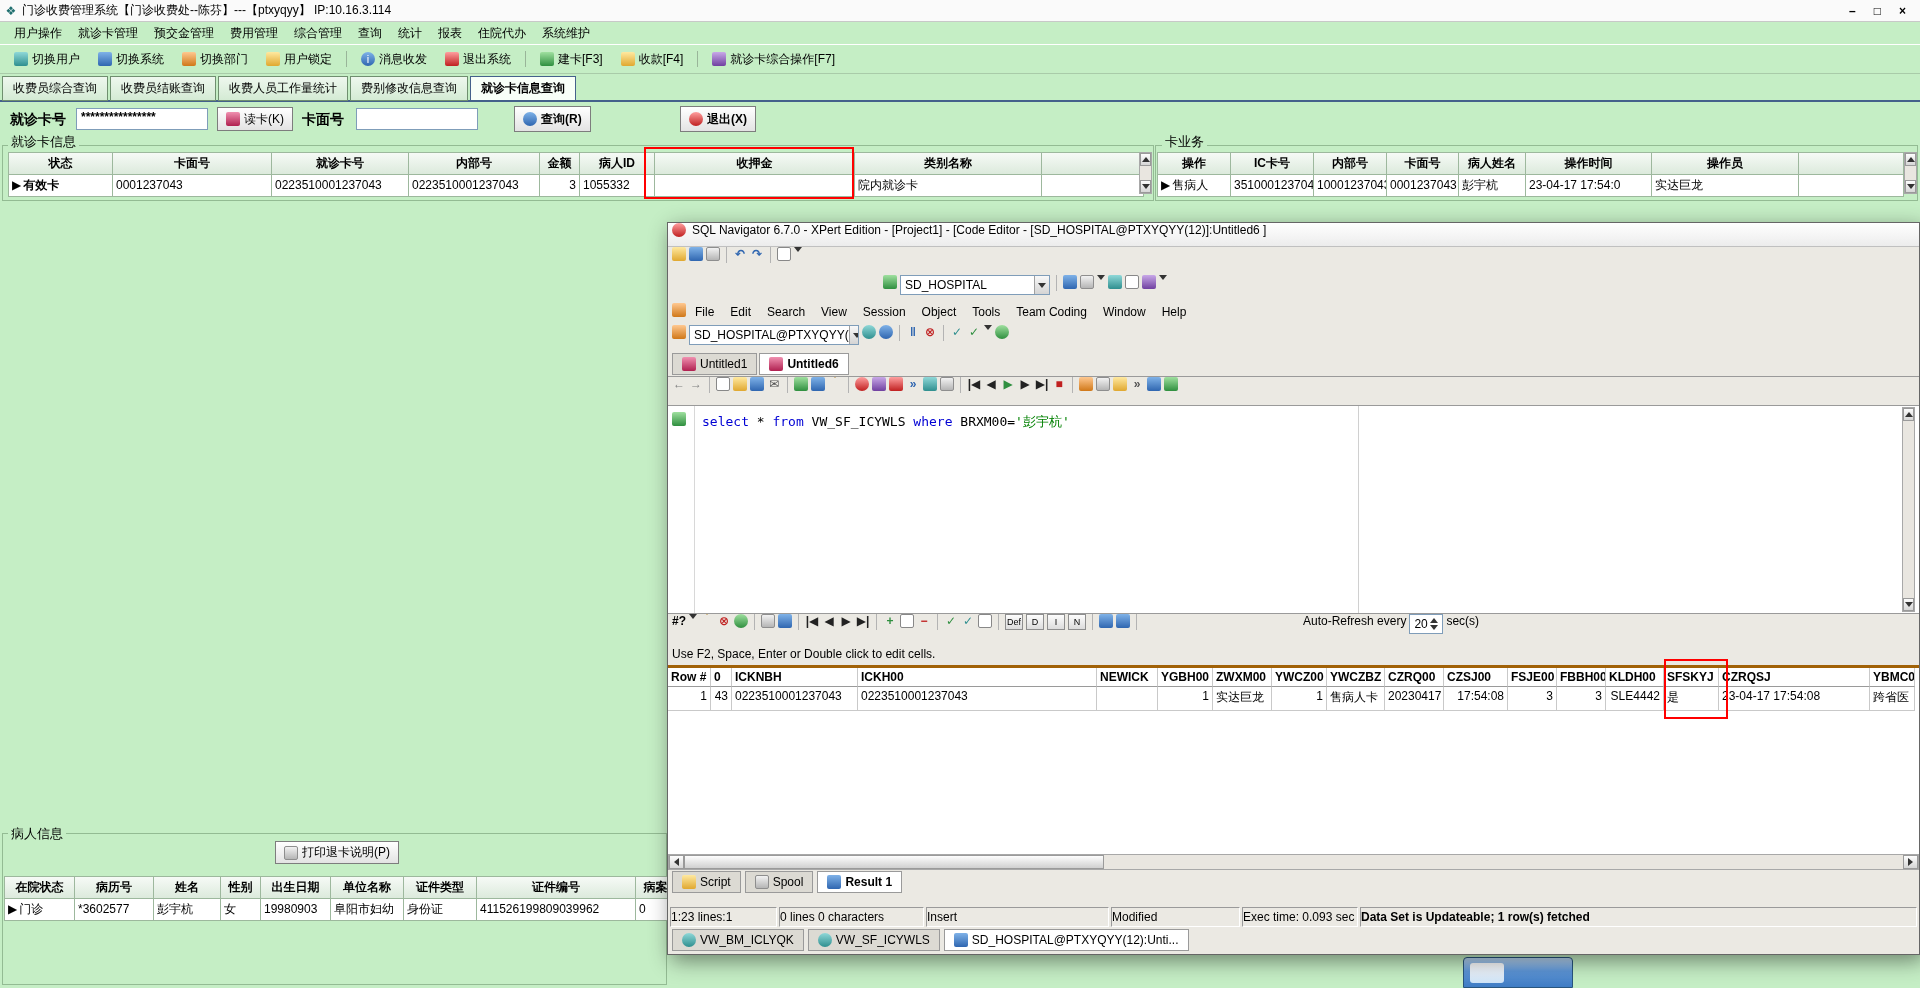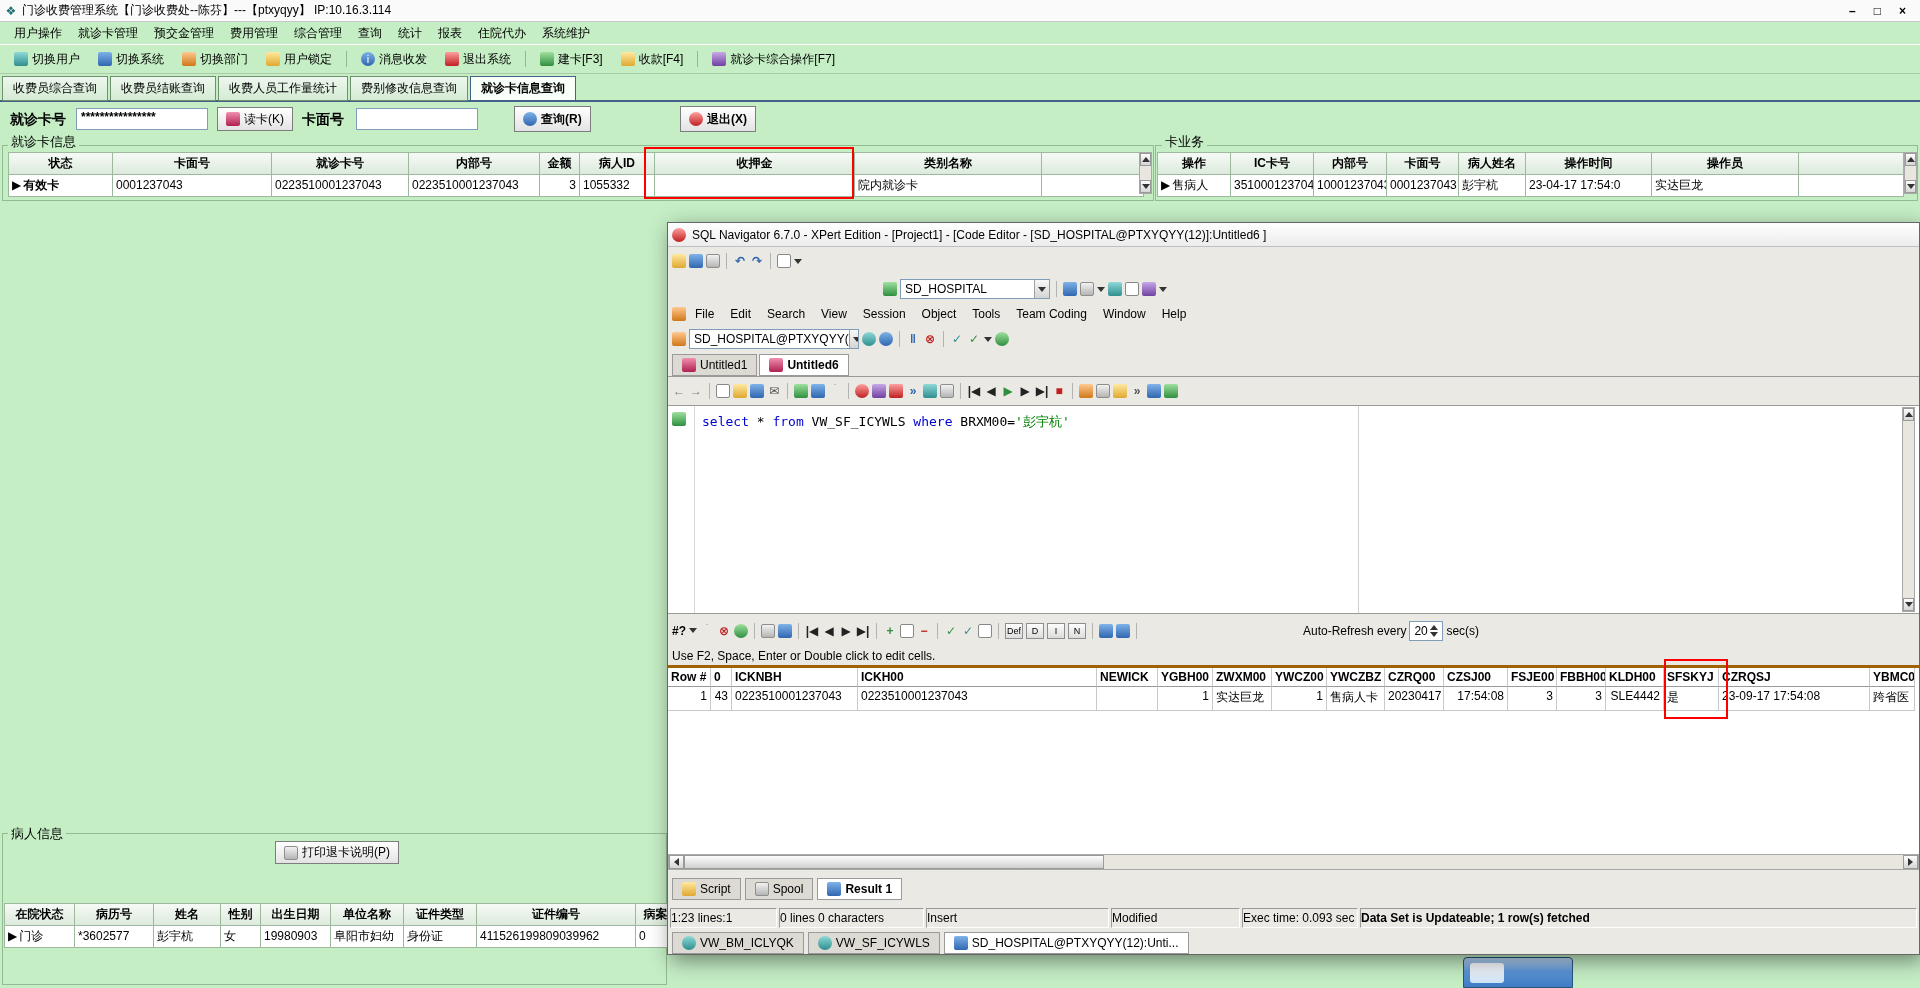--- a/index.html
+++ b/index.html
@@ -40,21 +40,21 @@
 .sb{position:absolute;background:#e9e6e0;border:1px solid #a8a8a8;display:flex;flex-direction:column;justify-content:space-between;align-items:center;width:13px}
 .sbh{flex-direction:row;height:16px}
 .sbtn{width:11px;height:13px;background:linear-gradient(#fdfdfd,#d6d6d6);border:1px solid #9a9a9a;display:flex;align-items:center;justify-content:center;flex:none}
 .sbh .sbtn{width:15px;height:14px}
 .tri-d{width:0;height:0;border-left:4px solid transparent;border-right:4px solid transparent;border-top:5px solid #333}
 .tri-u{width:0;height:0;border-left:4px solid transparent;border-right:4px solid transparent;border-bottom:5px solid #333}
 .tri-l{width:0;height:0;border-top:4px solid transparent;border-bottom:4px solid transparent;border-right:5px solid #333}
 .tri-r{width:0;height:0;border-top:4px solid transparent;border-bottom:4px solid transparent;border-left:5px solid #333}
 
 #sqlwin{position:absolute;left:667px;top:222px;width:1253px;height:733px;background:#ebe9e3;border:1px solid #666;box-shadow:4px 6px 20px rgba(0,0,0,.45);z-index:50}
-#sqlwin .bar{position:absolute;left:0;right:0;display:flex;align-items:center;padding:0 4px}
+#sqlwin .bar{position:absolute;left:0;right:0;display:flex;align-items:flex-start;padding:0 4px}
 .combo{display:inline-flex;align-items:center;background:#fff;border:1px solid #7f9db9;height:20px;padding-left:4px;white-space:nowrap;overflow:hidden}
 .combo .dd{width:15px;height:18px;margin-left:auto;background:linear-gradient(#f8f8f8,#d4d4d4);border-left:1px solid #a0a0a0;display:flex;align-items:center;justify-content:center;flex:none}
 .stab{display:inline-flex;align-items:center;gap:4px;padding:2px 9px;border:1px solid #9a9a9a;background:#dcdad3;height:22px;white-space:nowrap;margin-right:2px}
 .stab.active{background:#fff;font-weight:bold}
 .seg{height:20px;border:1px solid;border-color:#9a9a9a #fff #fff #9a9a9a;padding:2px 0;white-space:nowrap;overflow:hidden;flex:none;background:#ebe9e3}
 .code{font-family:"DejaVu Sans Mono","Liberation Mono",monospace;font-size:13px;white-space:pre}
 .kw{color:#0000d4}
 .str{color:#008000}
 .gtr{display:flex}
 .gth,.gtd{flex:none;border-right:1px solid #c9c9c9;border-bottom:1px solid #c9c9c9;padding:2px 3px;white-space:nowrap;overflow:hidden;background:#fff;font-size:12px}
@@ -233,21 +233,21 @@
       </span>
   </div>
 
   <div class="groupframe" style="left:2px;top:833px;width:665px;height:152px"></div>
   <span class="grouplabel" style="left:8px;top:825px">病人信息</span>
   <span class="abs btn" style="left:275px;top:841px;height:23px">
       <span class="ic c-gray"></span>
       <span>打印退卡说明(P)</span>
     </span>
 
-  <div class="apptable" style="left:4px;top:903px;width:671px">
+  <div class="apptable" style="left:4px;top:876px;width:671px">
     <div class="tr">
       <div class="th" style="width:70px">在院状态</div>
       <div class="th" style="width:79px">病历号</div>
       <div class="th" style="width:67px">姓名</div>
       <div class="th" style="width:40px">性别</div>
       <div class="th" style="width:70px">出生日期</div>
       <div class="th" style="width:73px">单位名称</div>
       <div class="th" style="width:73px">证件类型</div>
       <div class="th" style="width:159px">证件编号</div>
       <div class="th" style="width:40px">病案</div>
@@ -477,21 +477,21 @@
         <div class="gtd num" style="width:55px">1</div>
         <div class="gtd" style="width:59px">实达巨龙</div>
         <div class="gtd num" style="width:55px">1</div>
         <div class="gtd" style="width:58px">售病人卡</div>
         <div class="gtd num" style="width:59px">20230417</div>
         <div class="gtd num" style="width:64px">17:54:08</div>
         <div class="gtd num" style="width:49px">3</div>
         <div class="gtd num" style="width:49px">3</div>
         <div class="gtd num" style="width:58px">SLE4442</div>
         <div class="gtd" style="width:55px">是</div>
-        <div class="gtd" style="width:151px">23-09-17 17:54:08</div>
+        <div class="gtd" style="width:151px">23-04-17 17:54:08</div>
         <div class="gtd" style="width:45px">跨省医</div>
       </div>
     </div>
 
     <div class="redbox" style="left:996px;top:436px;width:64px;height:60px"></div>
 
     <div class="sb sbh" style="left:0;top:631px;width:1251px">
       <span class="sbtn">
           <i class="tri-l"></i>
         </span>

